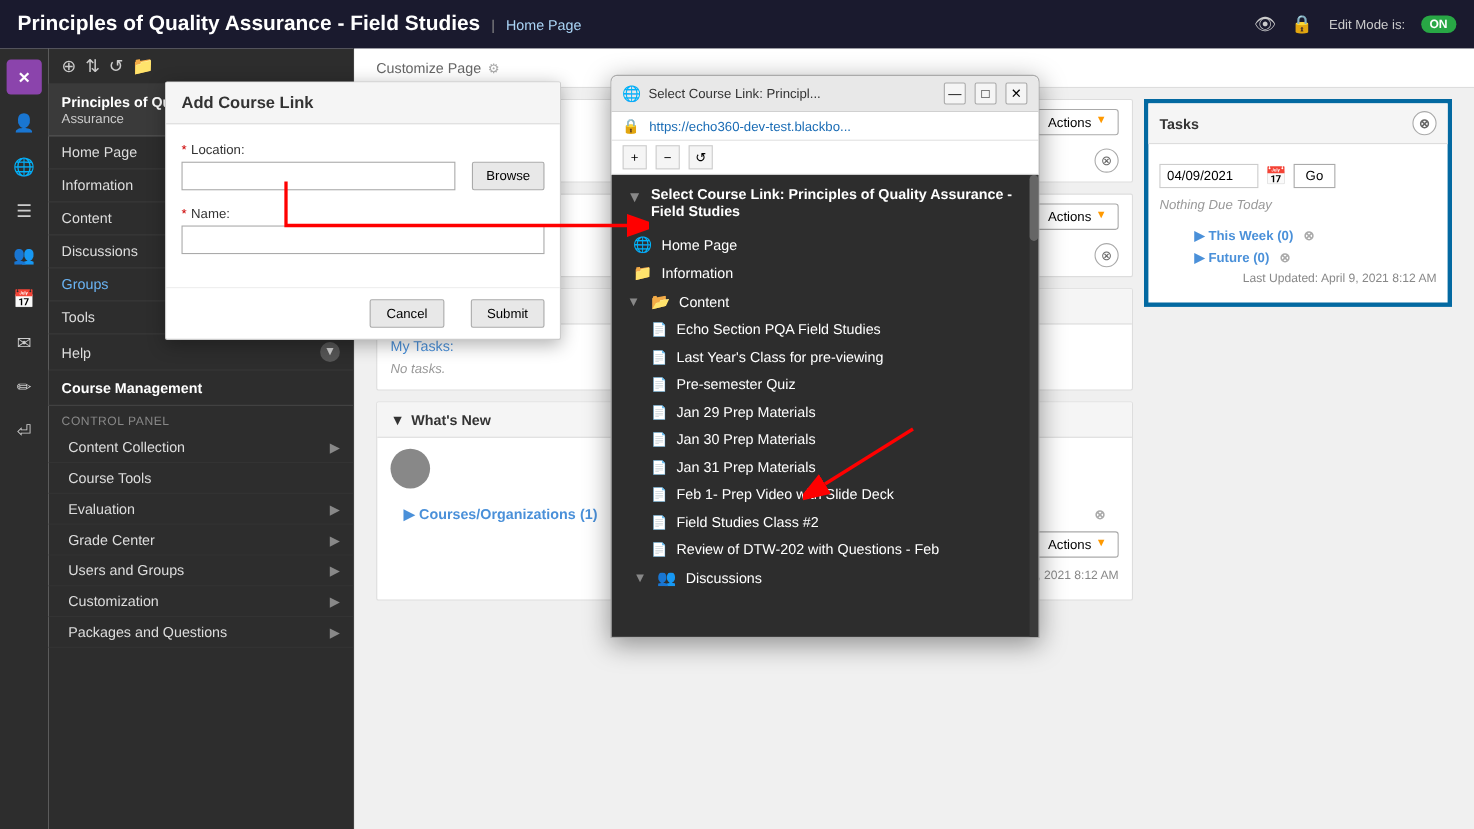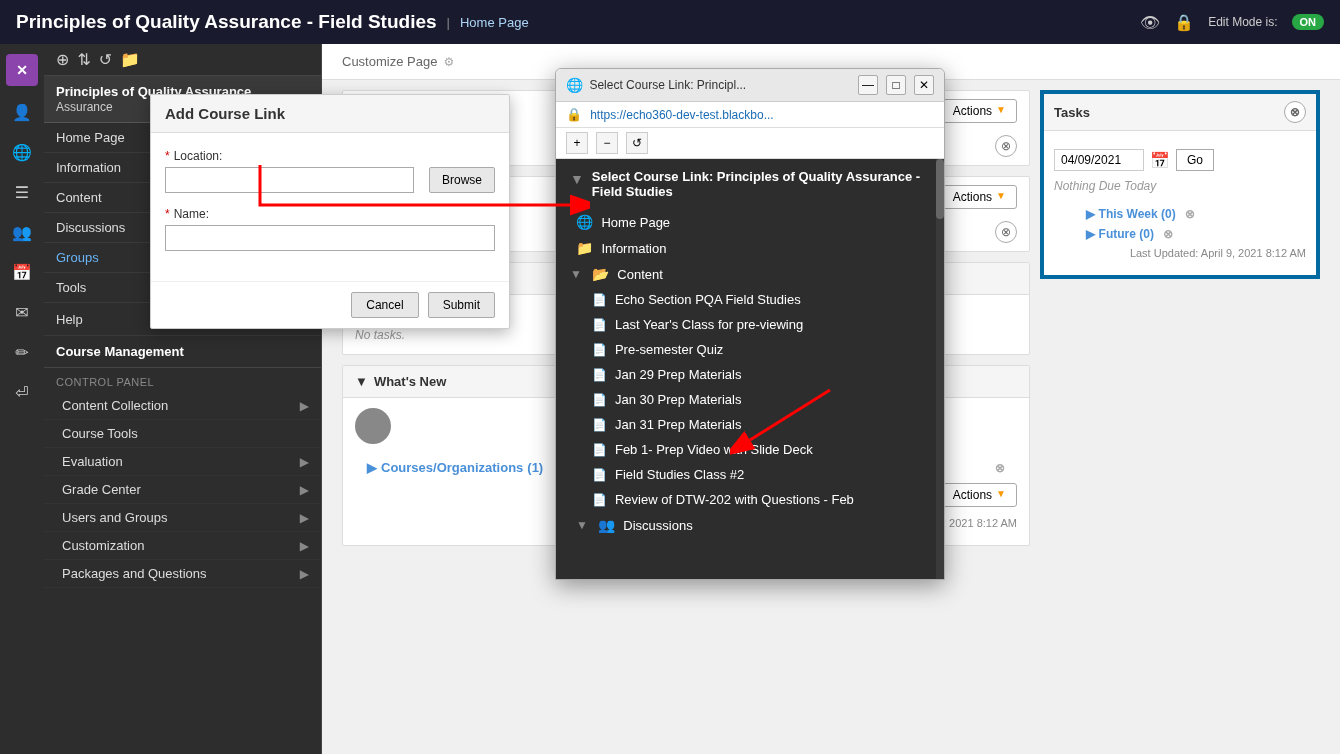--- a/index.html
+++ b/index.html
@@ -225,21 +225,21 @@
     .nothing-due { color: #999; font-style: italic; font-size: 12px; padding: 8px 0; }
 
     .due-section { margin-top: 6px; }
     .due-section-header { color: #4a90d9; font-size: 12px; font-weight: bold; cursor: pointer; margin-left: 32px; }
 
     .last-updated { color: #888; font-size: 11px; text-align: right; padding: 6px 0; }
 
     
     .dialog-overlay {
       position: absolute;
-      top: 94px;
+      top: 74px;
       left: 150px;
       background: #fff;
       border: 1px solid #ccc;
       box-shadow: 0 4px 16px rgba(0,0,0,0.3);
       width: 360px;
       z-index: 100;
       border-radius: 2px;
     }
     .dialog-header {
       background: #f5f5f5;
@@ -274,21 +274,21 @@
       padding: 5px 12px;
       font-size: 12px;
       cursor: pointer;
       border-radius: 2px;
     }
     .checkbox-row { display: flex; align-items: center; gap: 6px; font-size: 12px; color: #333; }
     .dialog-footer {
       padding: 10px 14px;
       display: flex;
       justify-content: flex-end;
-      gap: 9px;
+      gap: 24px;
       border-top: 1px solid #eee;
     }
     .cancel-btn {
       background: #e8e8e8;
       border: 1px solid #aaa;
       padding: 5px 14px;
       font-size: 12px;
       cursor: pointer;
       border-radius: 2px;
     }

